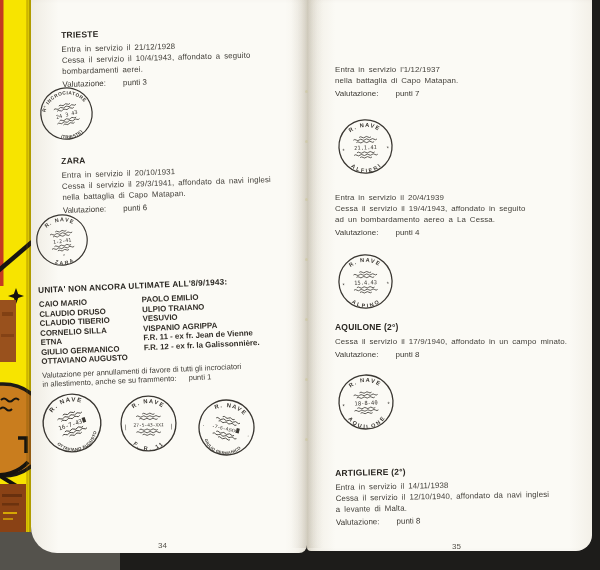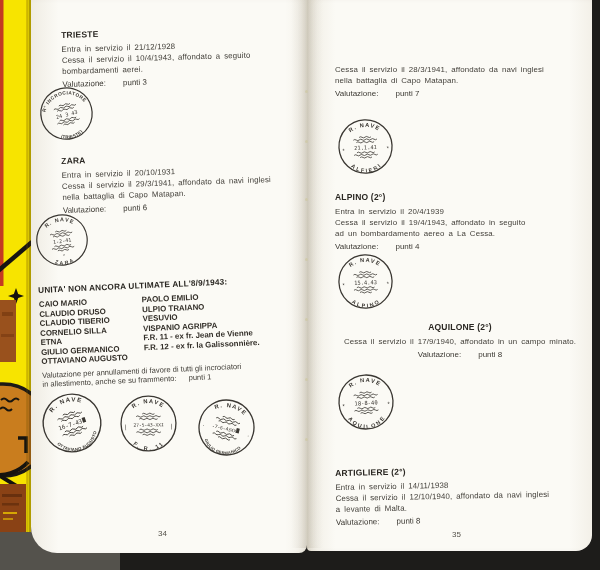--- a/index.html
+++ b/index.html
@@ -29,21 +29,21 @@
   .fleet h3{margin:0;font:700 8.2px/10px "Liberation Sans",sans-serif;color:#2a2722;letter-spacing:.2px;}
   .fleet .cols{display:flex;margin-top:4px;}
   .fleet .c1{width:103px;}
   .fleet .c2{flex:1;}
   .fleet .cols p{margin:0;font:700 7.9px/9.5px "Liberation Sans",sans-serif;color:#332f29;white-space:nowrap;}
   .fleet .note{margin-top:4px;}
   .fleet .note p{margin:0;font:400 7.6px/9.5px "Liberation Sans",sans-serif;color:#413e38;white-space:nowrap;}
   .fleet .note .punti{margin-left:12px;}
   .big-heading{position:absolute;left:27px;top:26px;margin:0;
                font:700 21px/24px "Liberation Sans",sans-serif;color:#1b1915;letter-spacing:.3px;}
-  .pagenum{position:absolute;font:400 8px/9px "Liberation Sans",sans-serif;color:#55524b;}
+  .pagenum{position:absolute;font:400 8px/9px "Liberation Sans",sans-serif;color:#55524b;margin-top:12px;}
   .stamp{position:absolute;}
   .stamp svg{display:block;width:100%;height:100%;}
   .gutter-shade{position:absolute;left:291px;top:0;width:32px;height:548px;pointer-events:none;
         background:linear-gradient(90deg,rgba(70,55,25,0) 0%,rgba(70,55,25,.10) 48%,rgba(70,55,25,0) 100%);}
 </style>
 </head>
 <body>
 
 <div class="scene">
 
@@ -241,21 +241,21 @@
         </svg>
       </div>
 
     <div class="pagenum" style="left:127px;top:529px;">34</div>
   </div>
 
   <div class="page page-right">
 
 
     <div class="entry" style="left:28px;top:64px;">
-      <p class="ln">Cessa il servizio il 28/3/1941, affondato da navi inglesi</p>
+      <p class="ln">Entra in servizio l'1/12/1937</p>
       <p class="ln">nella battaglia di Capo Matapan.</p>
       <div class="val">
         <span>Valutazione:</span><span class="punti">punti 7</span>
       </div>
     </div>
     <div class="stamp" style="left:29px;top:117px;width:59px;height:59px;transform:rotate(-3deg);">
         <svg viewBox="-60 -60 120 120" xmlns="http://www.w3.org/2000/svg">
     <defs>
       <path id="arcT5" d="M -47 7 A 47 47 0 1 1 47 7"></path>
       <path id="arcB5" d="M -44 9 A 44 44 0 0 0 44 9"></path>
@@ -273,21 +273,20 @@
           <path d="M -18 -9 q 3 -2.6 6 0 q 3 2.6 6 0 q 3 -2.6 6 0 q 3 2.6 6 0 q 3 -2.6 6 0 q 3 2.6 6 0" fill="none" stroke="#3a3732" stroke-width="1.6"></path>
           <path d="M -18 12 q 3 -2.6 6 0 q 3 2.6 6 0 q 3 -2.6 6 0 q 3 2.6 6 0 q 3 -2.6 6 0 q 3 2.6 6 0" fill="none" stroke="#3a3732" stroke-width="1.6"></path>
           <path d="M -24 17 q 3 -2.6 6 0 q 3 2.6 6 0 q 3 -2.6 6 0 q 3 2.6 6 0 q 3 -2.6 6 0 q 3 2.6 6 0 q 3 -2.6 6 0 q 3 2.6 6 0" fill="none" stroke="#3a3732" stroke-width="1.6"></path>
           <path d="M -12 22 q 3 -2.6 6 0 q 3 2.6 6 0 q 3 -2.6 6 0 q 3 2.6 6 0" fill="none" stroke="#3a3732" stroke-width="1.6"></path>
           <text x="-45" y="10" text-anchor="middle" font-size="12" fill="#3a3732">*</text>
           <text x="45" y="10" text-anchor="middle" font-size="12" fill="#3a3732">*</text>
         </svg>
       </div>
 
     <div class="entry" style="left:28px;top:192px;">
-      <h3>ALPINO (2°)</h3>
       <p class="ln">Entra in servizio il 20/4/1939</p>
       <p class="ln">Cessa il servizio il 19/4/1943, affondato in seguito</p>
       <p class="ln">ad un bombardamento aereo a La Cessa.</p>
       <div class="val">
         <span>Valutazione:</span><span class="punti">punti 4</span>
       </div>
     </div>
     <div class="stamp" style="left:29px;top:252px;width:59px;height:59px;transform:rotate(-2deg);">
         <svg viewBox="-60 -60 120 120" xmlns="http://www.w3.org/2000/svg">
     <defs>
@@ -306,21 +305,21 @@
           <path d="M -24 -14 q 3 -2.6 6 0 q 3 2.6 6 0 q 3 -2.6 6 0 q 3 2.6 6 0 q 3 -2.6 6 0 q 3 2.6 6 0 q 3 -2.6 6 0 q 3 2.6 6 0" fill="none" stroke="#3a3732" stroke-width="1.6"></path>
           <path d="M -18 -9 q 3 -2.6 6 0 q 3 2.6 6 0 q 3 -2.6 6 0 q 3 2.6 6 0 q 3 -2.6 6 0 q 3 2.6 6 0" fill="none" stroke="#3a3732" stroke-width="1.6"></path>
           <path d="M -18 12 q 3 -2.6 6 0 q 3 2.6 6 0 q 3 -2.6 6 0 q 3 2.6 6 0 q 3 -2.6 6 0 q 3 2.6 6 0" fill="none" stroke="#3a3732" stroke-width="1.6"></path>
           <path d="M -24 17 q 3 -2.6 6 0 q 3 2.6 6 0 q 3 -2.6 6 0 q 3 2.6 6 0 q 3 -2.6 6 0 q 3 2.6 6 0 q 3 -2.6 6 0 q 3 2.6 6 0" fill="none" stroke="#3a3732" stroke-width="1.6"></path>
           <path d="M -12 22 q 3 -2.6 6 0 q 3 2.6 6 0 q 3 -2.6 6 0 q 3 2.6 6 0" fill="none" stroke="#3a3732" stroke-width="1.6"></path>
           <text x="-45" y="10" text-anchor="middle" font-size="12" fill="#3a3732">*</text>
           <text x="45" y="10" text-anchor="middle" font-size="12" fill="#3a3732">*</text>
         </svg>
       </div>
 
-    <div class="entry" style="left:28px;top:322px;text-align:center;">
+    <div class="entry" style="left:28px;top:322px;">
       <h3>AQUILONE (2°)</h3>
       <p class="ln">Cessa il servizio il 17/9/1940, affondato in un campo minato.</p>
       <div class="val">
         <span>Valutazione:</span><span class="punti">punti 8</span>
       </div>
     </div>
     <div class="stamp" style="left:29px;top:372px;width:60px;height:60px;transform:rotate(-3deg);">
         <svg viewBox="-60 -60 120 120" xmlns="http://www.w3.org/2000/svg">
     <defs>
       <path id="arcT7" d="M -47 7 A 47 47 0 1 1 47 7"></path>

